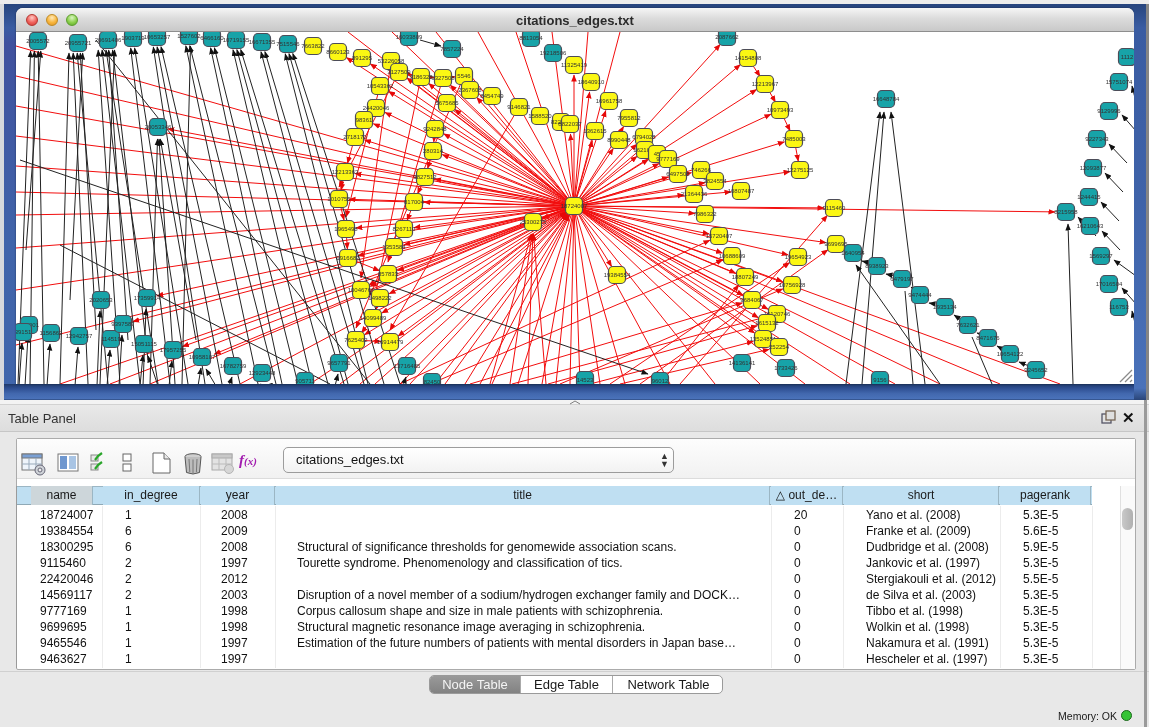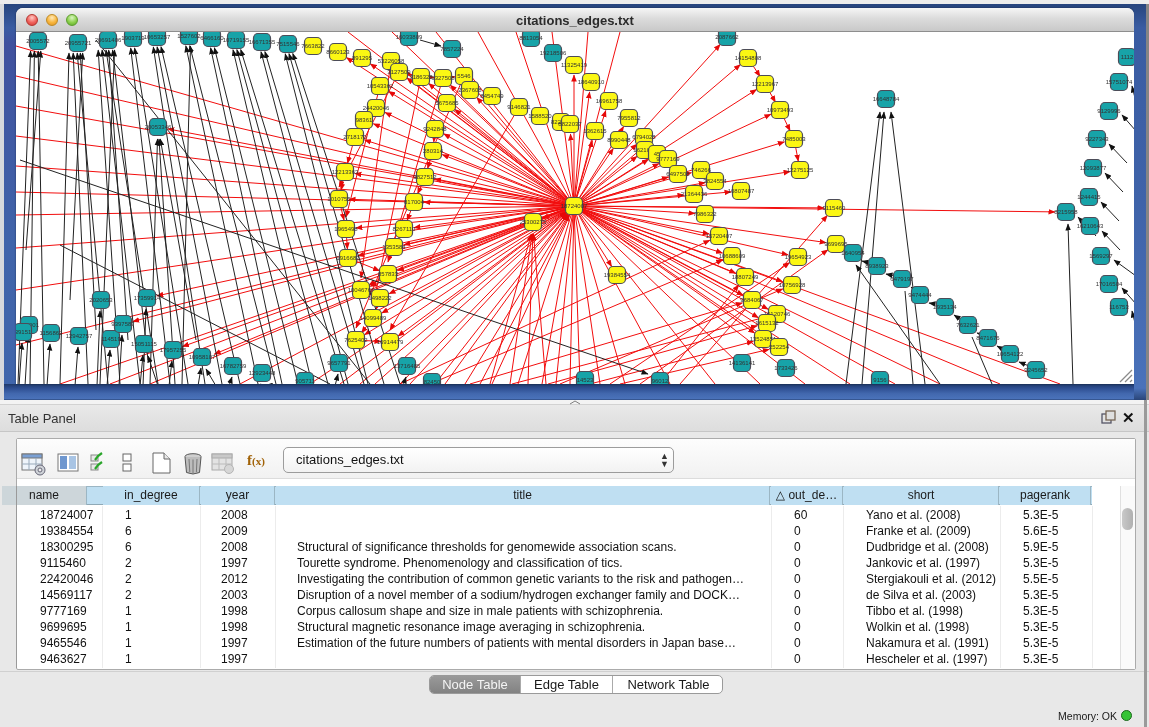--- a/index.html
+++ b/index.html
@@ -657,44 +657,44 @@
     <line x1="15" y1="7" x2="14.4" y2="20" stroke="#777"></line>
 </svg>
 <svg class="ticon" style="left:211px" width="26" height="24">
  <rect x="1" y="2" width="20" height="16" fill="#e3e3e3" stroke="#aaa"></rect>
  <rect x="1" y="2" width="20" height="4" fill="#c9c9c9" stroke="#aaa"></rect>
  <line x1="8" y1="6" x2="8" y2="18" stroke="#bbb"></line>
     <line x1="15" y1="6" x2="15" y2="18" stroke="#bbb"></line>
  <line x1="1" y1="12" x2="21" y2="12" stroke="#bbb"></line>
  <circle cx="18" cy="17" r="4.5" fill="#d6d6d6" stroke="#b5b5b5"></circle>
 </svg>
-<div class="abs" style="left:247px;top:452px;font-size:15px;font-weight:bold;color:#a16207;font-family:'Liberation Serif',serif">f<span style="font-size:11px">(x)</span></div>
+<div class="abs" style="left:239px;top:452px;font-size:15px;font-style:italic;font-weight:bold;color:#a21caf;font-family:'Liberation Serif',serif">f<span style="font-size:11px">(x)</span></div>
 <div class="abs" id="combo">citations_edges.txt</div>
 <div class="abs" id="comboarr">▲<br>▼</div>
 <div class="abs" id="hdrbar"></div>
-<div class="hcell" style="left:2px;width:85px;background:#cdd6da;">name</div>
+<div class="hcell" style="left:31px;width:62px;background:#cdd6da;">name</div>
 <div class="hcell" style="left:103px;width:97px;">in_degree</div>
 <div class="hcell" style="left:201px;width:74px;">year</div>
 <div class="hcell" style="left:276px;width:494px;">title</div>
 <div class="hcell" style="left:771px;width:72px;">△ out_de…</div>
 <div class="hcell" style="left:844px;width:155px;">short</div>
 <div class="hcell" style="left:1000px;width:91px;">pagerank</div>
 <div class="abs" id="vline1"></div>
 <div class="gl" style="left:102px"></div>
 <div class="gl" style="left:200px"></div>
 <div class="gl" style="left:275px"></div>
 <div class="gl" style="left:771px"></div>
 <div class="gl" style="left:843px"></div>
 <div class="gl" style="left:1000px"></div>
 <div class="gl" style="left:1092px"></div>
 <div class="trow" style="top:508px">
     <div class="cell" style="left:23px;width:80px">18724007</div>
     <div class="cell" style="left:108px;width:93px">1</div>
     <div class="cell" style="left:204px;width:72px">2008</div>
-    <div class="cell" style="left:777px;width:67px">60</div>
+    <div class="cell" style="left:777px;width:67px">20</div>
     <div class="cell" style="left:849px;width:151px">Yano et al. (2008)</div>
     <div class="cell" style="left:1006px;width:86px">5.3E-5</div>
   </div>
 <div class="trow" style="top:524px">
     <div class="cell" style="left:23px;width:80px">19384554</div>
     <div class="cell" style="left:108px;width:93px">6</div>
     <div class="cell" style="left:204px;width:72px">2009</div>
     <div class="cell" style="left:777px;width:67px">0</div>
     <div class="cell" style="left:849px;width:151px">Franke et al. (2009)</div>
     <div class="cell" style="left:1006px;width:86px">5.6E-5</div>
@@ -714,21 +714,20 @@
     <div class="cell" style="left:204px;width:72px">1997</div>
     <div class="cell" style="left:280px;width:491px">Tourette syndrome. Phenomenology and classification of tics.</div>
     <div class="cell" style="left:777px;width:67px">0</div>
     <div class="cell" style="left:849px;width:151px">Jankovic et al. (1997)</div>
     <div class="cell" style="left:1006px;width:86px">5.3E-5</div>
   </div>
 <div class="trow" style="top:572px">
     <div class="cell" style="left:23px;width:80px">22420046</div>
     <div class="cell" style="left:108px;width:93px">2</div>
     <div class="cell" style="left:204px;width:72px">2012</div>
-    <div class="cell" style="left:280px;width:491px">Investigating the contribution of common genetic variants to the risk and pathogen…</div>
     <div class="cell" style="left:777px;width:67px">0</div>
     <div class="cell" style="left:849px;width:151px">Stergiakouli et al. (2012)</div>
     <div class="cell" style="left:1006px;width:86px">5.5E-5</div>
   </div>
 <div class="trow" style="top:588px">
     <div class="cell" style="left:23px;width:80px">14569117</div>
     <div class="cell" style="left:108px;width:93px">2</div>
     <div class="cell" style="left:204px;width:72px">2003</div>
     <div class="cell" style="left:280px;width:491px">Disruption of a novel member of a sodium/hydrogen exchanger family and DOCK…</div>
     <div class="cell" style="left:777px;width:67px">0</div>

